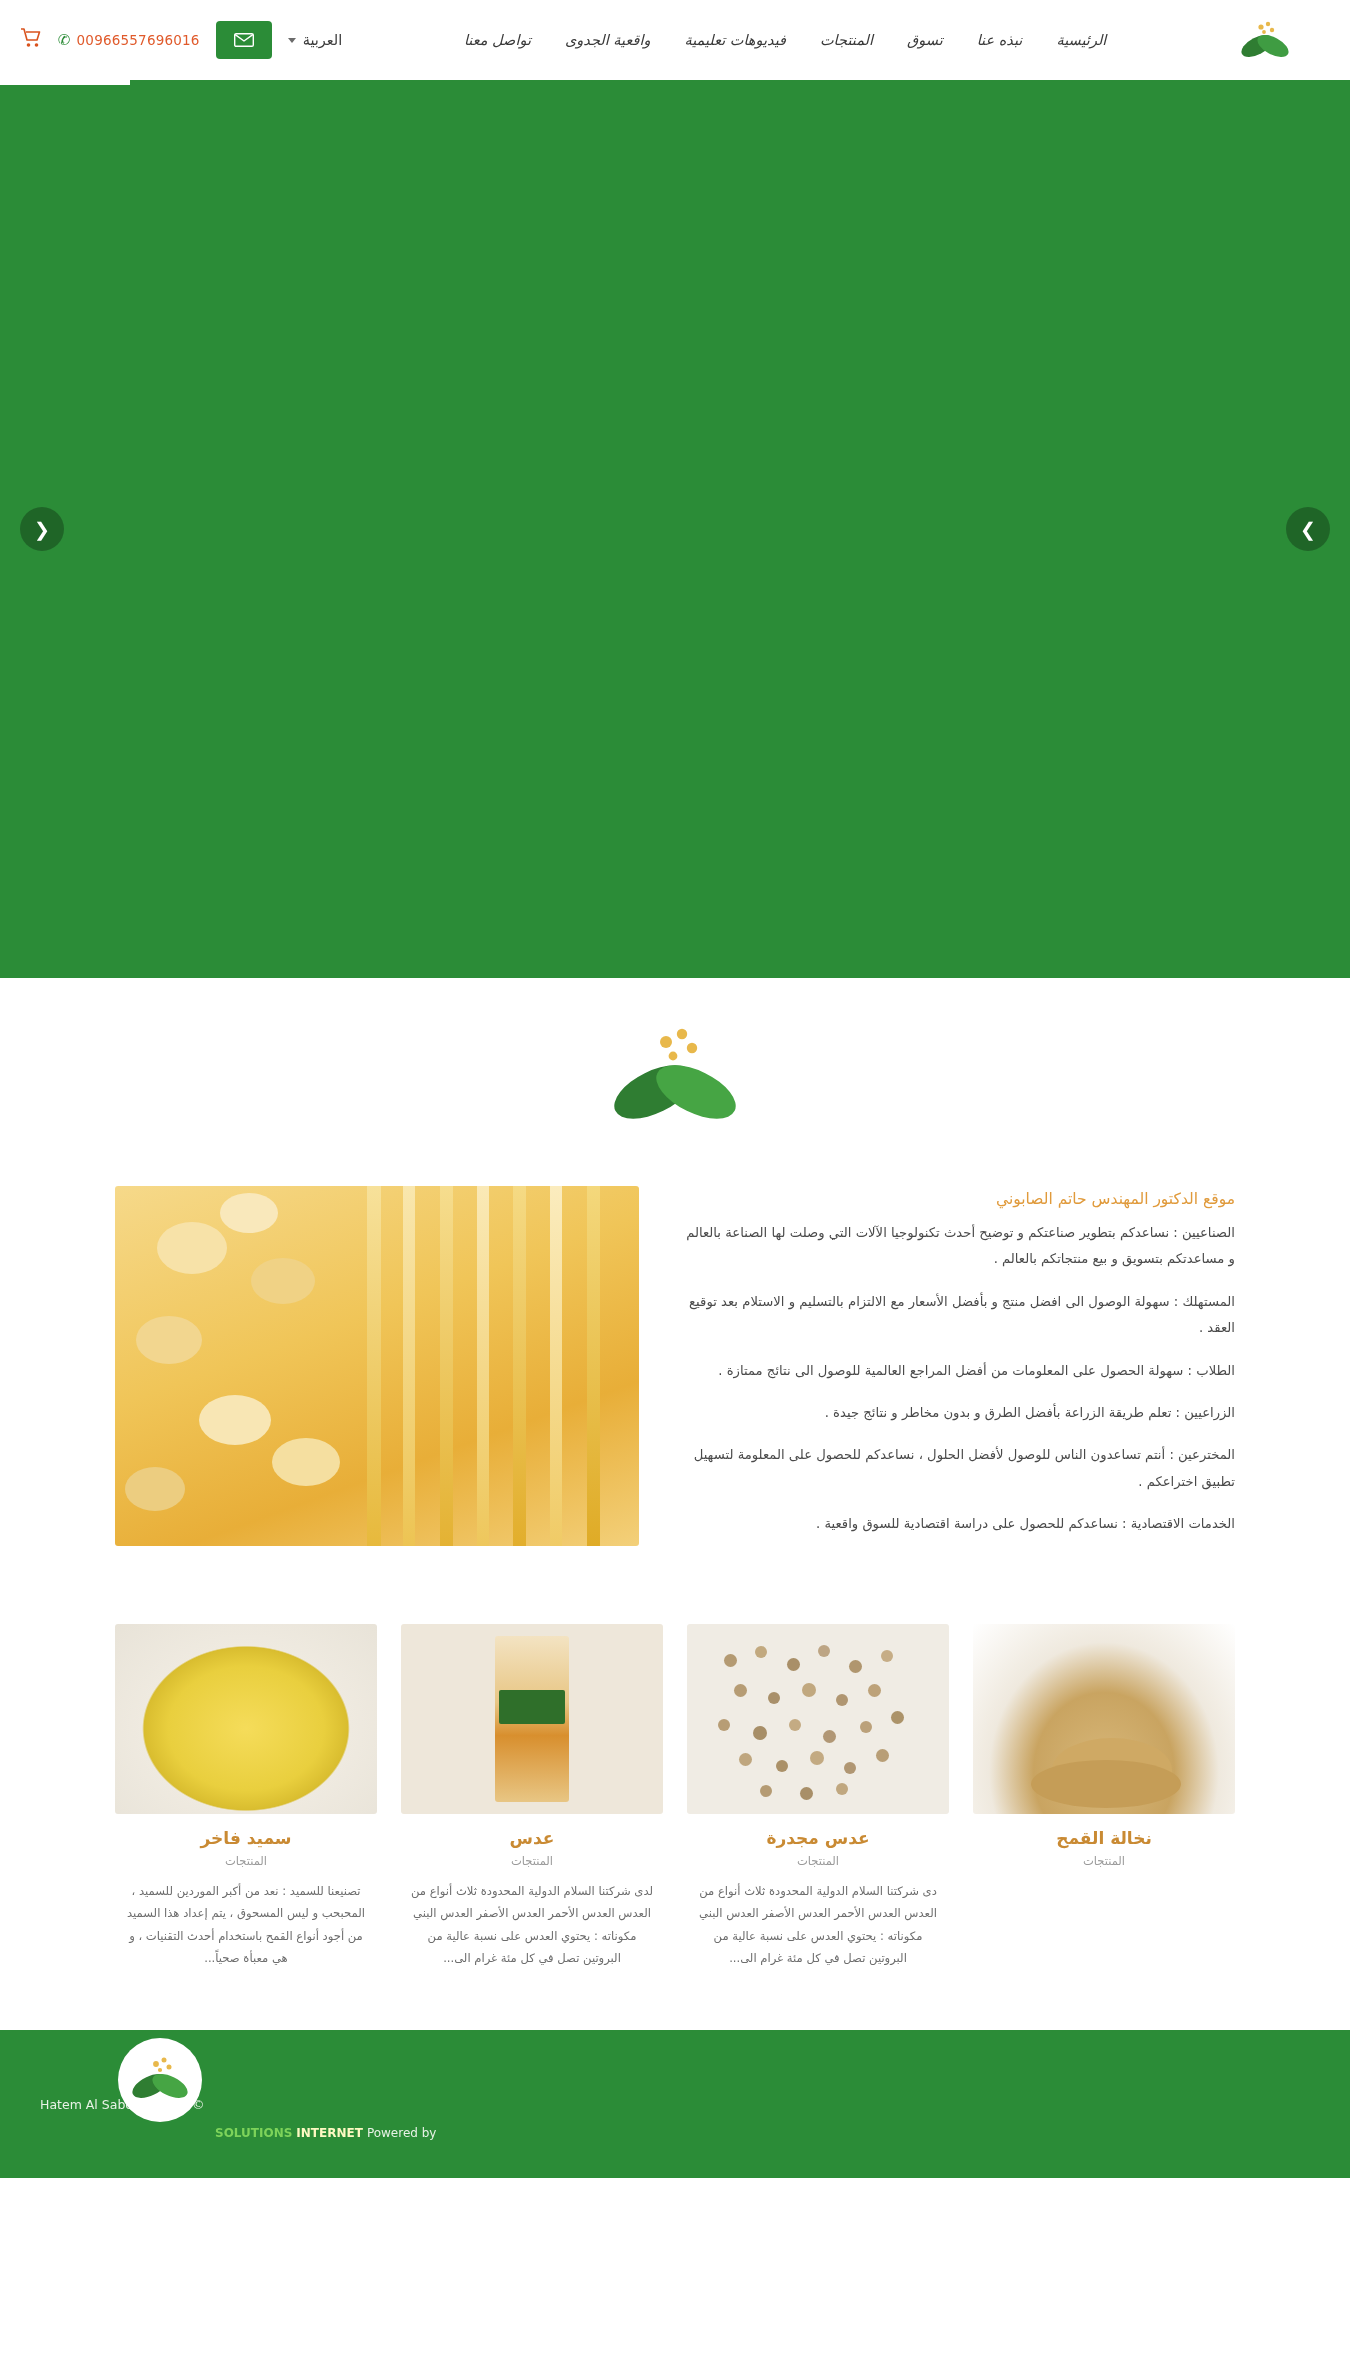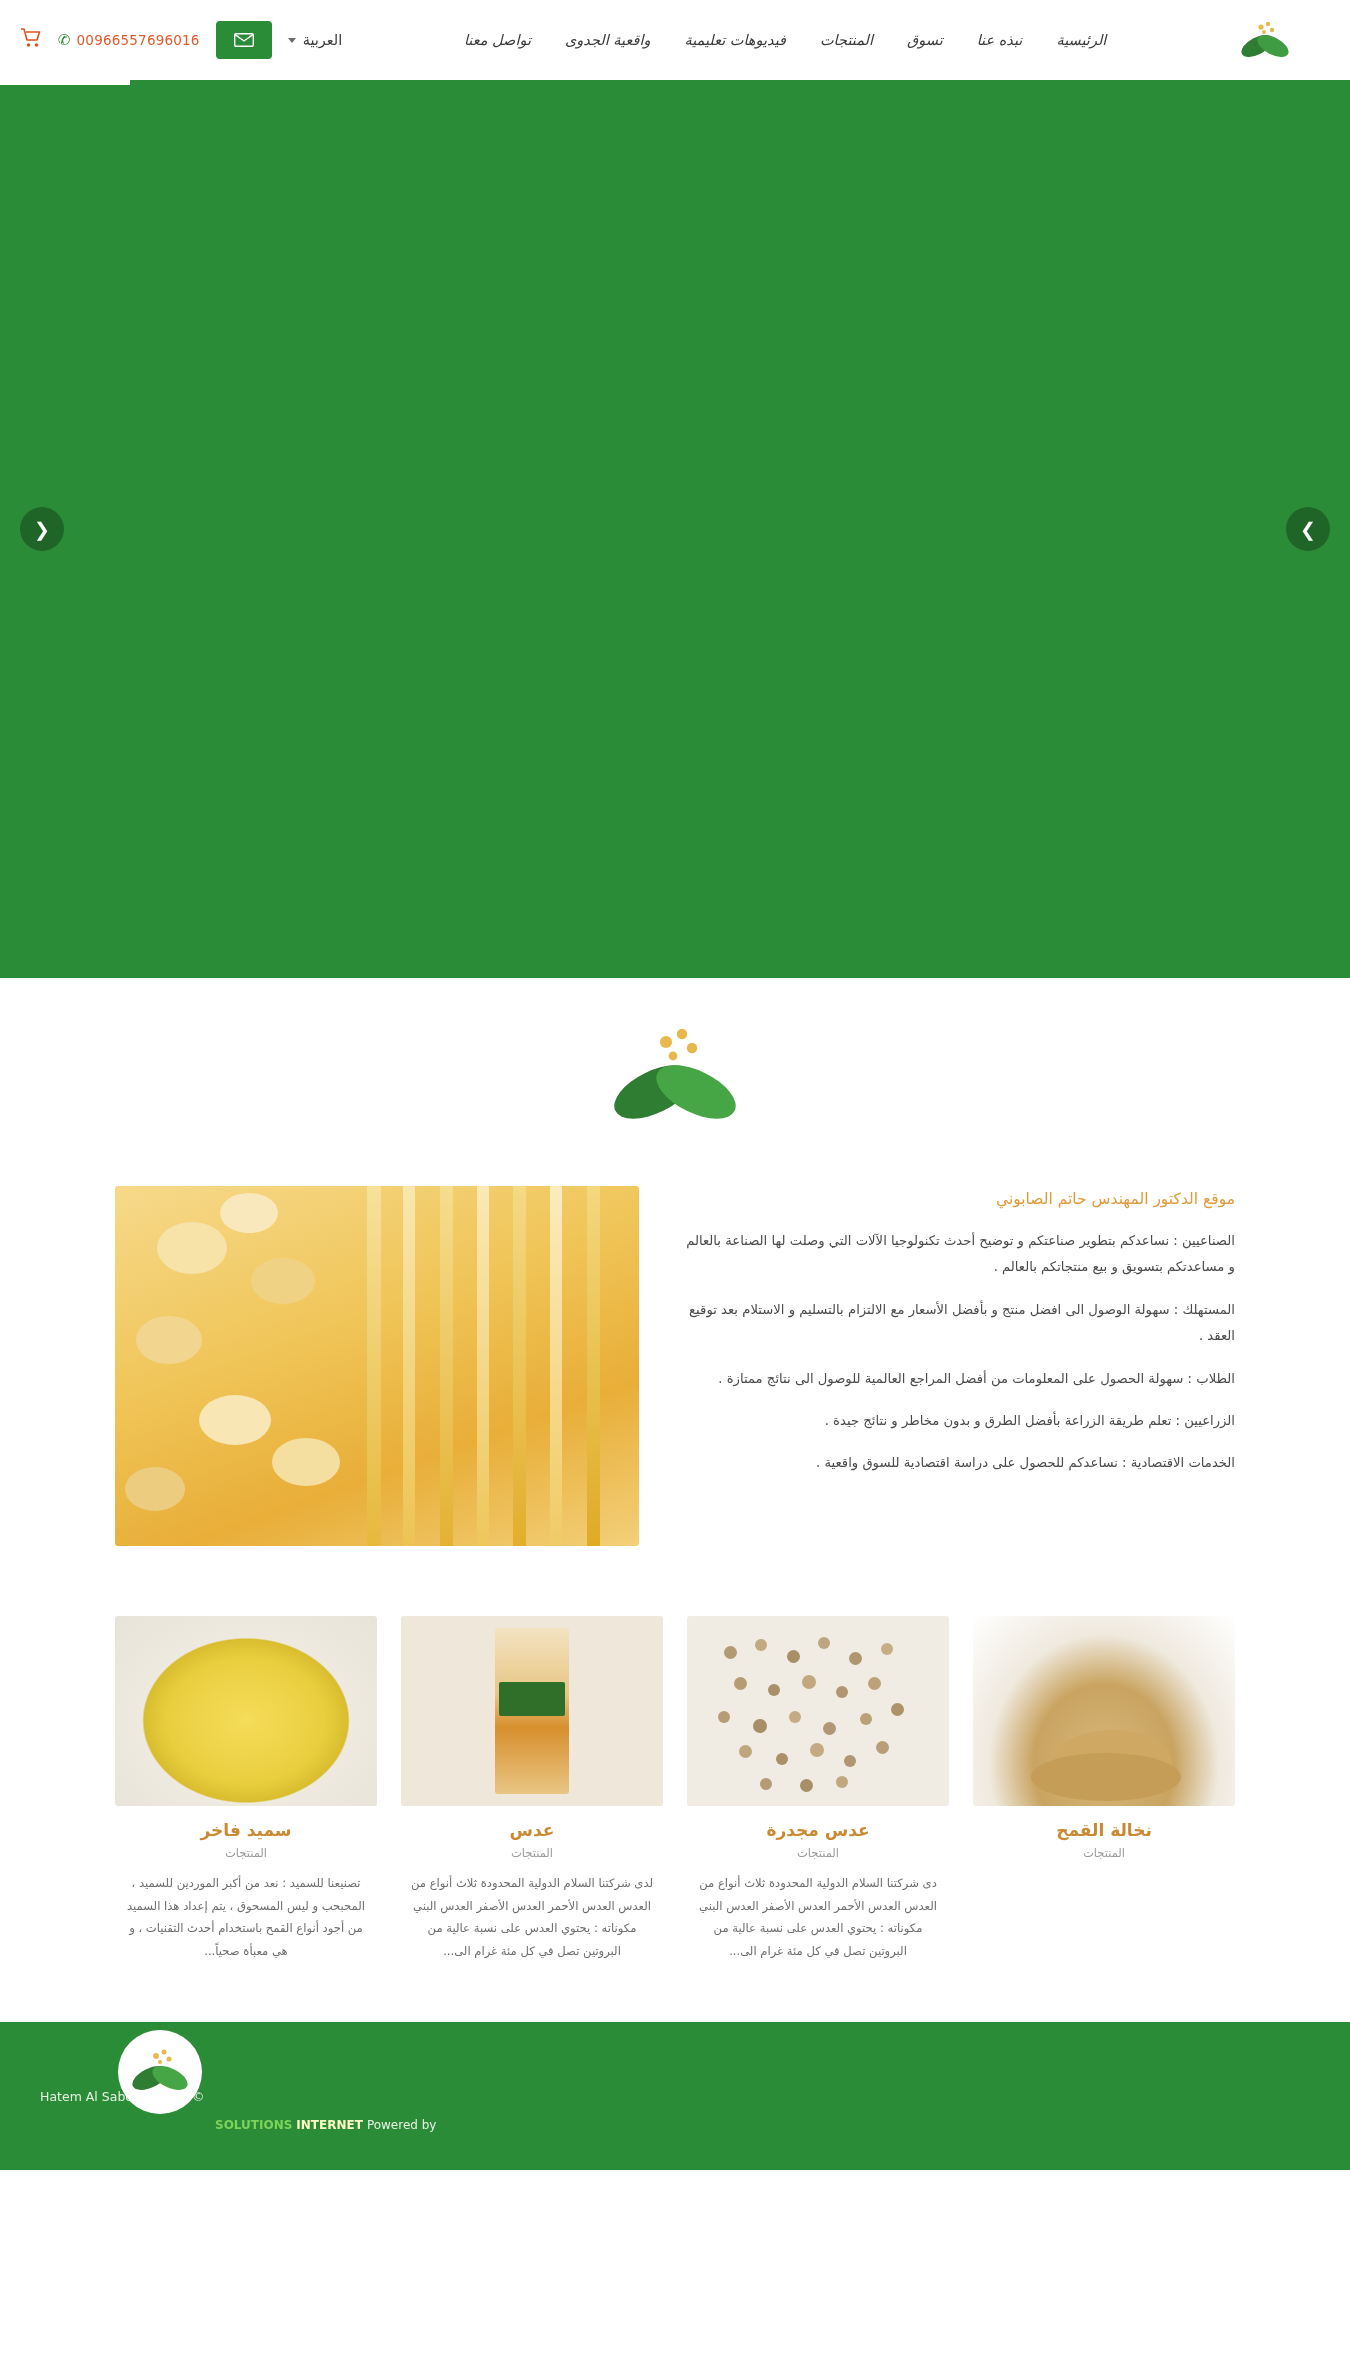--- a/index.html
+++ b/index.html
@@ -113,21 +113,21 @@
   .about-sec { background: #fff; padding: 42px 0 10px; }
   .center-logo { display: flex; justify-content: center; margin-bottom: 52px; }
   .content-wrap {
     width: 1120px; margin: 0 auto;
     display: flex; gap: 44px; align-items: flex-start;
   }
   .about-text { flex: 1; text-align: right; padding-top: 4px; }
   .about-title {
     color: #e09a3b;
     font-size: 15.5px;
-    margin-bottom: 20px;
+    margin-bottom: 12px;
     font-weight: normal;
   }
   .about-text p {
     font-size: 13.2px;
     line-height: 2.0;
     color: #4a4a4a;
     margin-bottom: 16px;
   }
   .about-img {
     width: 524px; height: 360px;
@@ -305,20 +305,21 @@
     </span>
   </div>
 
   <div class="content-wrap">
     <div class="about-text">
       <h2 class="about-title">موقع الدكتور المهندس حاتم الصابوني</h2>
       <p>الصناعيين : نساعدكم بتطوير صناعتكم و توضيح أحدث تكنولوجيا الآلات التي وصلت لها الصناعة بالعالم و مساعدتكم بتسويق و بيع منتجاتكم بالعالم .</p>
       <p>المستهلك : سهولة الوصول الى افضل منتج و بأفضل الأسعار مع الالتزام بالتسليم و الاستلام بعد توقيع العقد .</p>
       <p>الطلاب : سهولة الحصول على المعلومات من أفضل المراجع العالمية للوصول الى نتائج ممتازة .</p>
       <p>الزراعيين : تعلم طريقة الزراعة بأفضل الطرق و بدون مخاطر و نتائج جيدة .</p>
+      <p>المخترعين : أنتم تساعدون الناس للوصول لأفضل الحلول ، نساعدكم للحصول على المعلومة لتسهيل تطبيق اختراعكم .</p>
       <p>الخدمات الاقتصادية : نساعدكم للحصول على دراسة اقتصادية للسوق واقعية .</p>
     </div>
 
     <div class="about-img">
       <div class="pasta-stripes">
         <i style="left:48%;top:0;width:14px;height:100%;background:linear-gradient(180deg,#f7e19a,#e7b93c);"></i>
         <i style="left:55%;top:0;width:12px;height:100%;background:linear-gradient(180deg,#f9e7ae,#edc453);"></i>
         <i style="left:62%;top:0;width:13px;height:100%;background:linear-gradient(180deg,#f6dd8e,#e4b233);"></i>
         <i style="left:69%;top:0;width:12px;height:100%;background:linear-gradient(180deg,#fae9b6,#eec75c);"></i>
         <i style="left:76%;top:0;width:13px;height:100%;background:linear-gradient(180deg,#f5da84,#e2ae2c);"></i>

